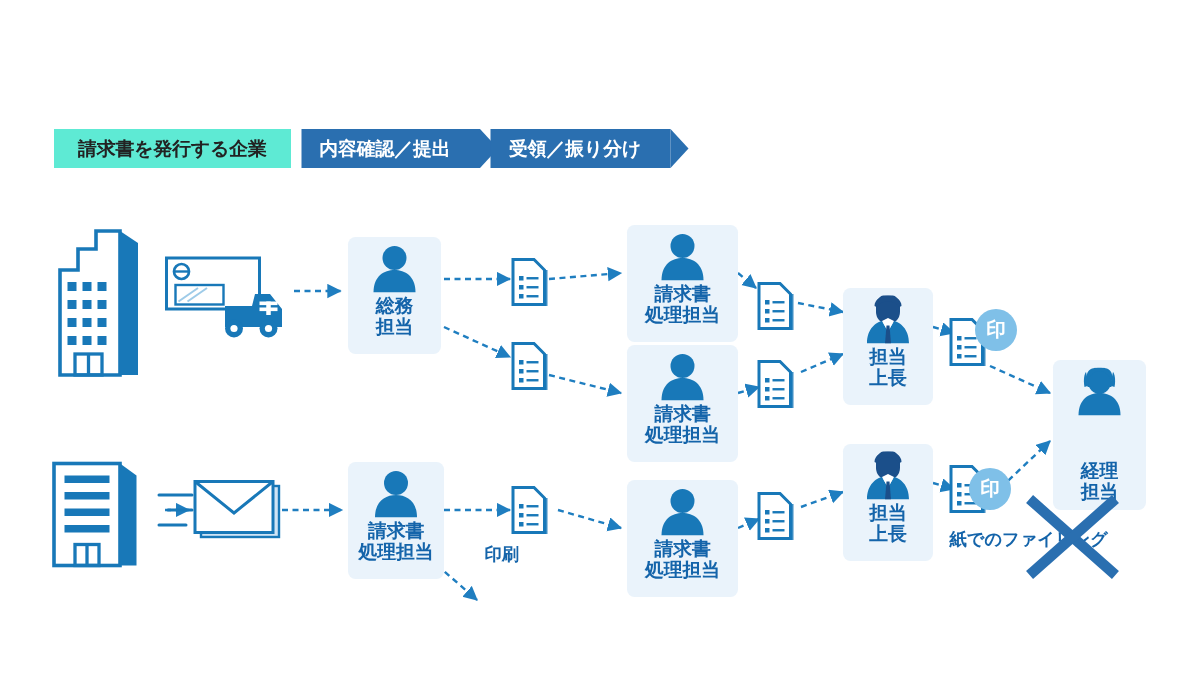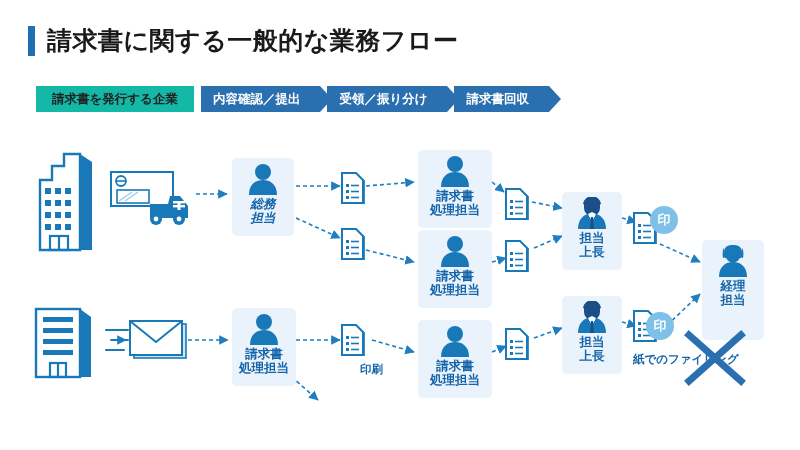--- a/index.html
+++ b/index.html
@@ -13,61 +13,56 @@
   
   #title-row{position:absolute;left:28px;top:24px;display:flex;align-items:center;gap:12px;}
   .title-bar{width:7px;height:30px;background:#1f6fb5;}
   #page-title{font-size:25px;font-weight:bold;color:#1a1a1a;letter-spacing:.5px;white-space:nowrap;}
 
   
   #phase-row{position:absolute;left:36px;top:86px;display:flex;align-items:stretch;gap:7px;height:26px;}
   .phase{position:relative;display:flex;align-items:center;justify-content:center;
     font-size:12.5px;font-weight:bold;color:#ffffff;background:#2a6fb0;
     padding:0 20px 0 12px;white-space:nowrap;}
-  .phase.gray{background:#14b8a6;color:#222;padding:0 16px;}
+  .phase.gray{background:#5eead4;color:#222;padding:0 16px;}
   .phase.chev::after{content:"";position:absolute;right:-12px;top:0;width:0;height:0;
     border-top:13px solid transparent;border-bottom:13px solid transparent;border-left:12px solid #2a6fb0;}
 
   
   .node{position:absolute;}
 
   
   .person-card{position:absolute;background:#eaf3fb;border-radius:5px;
     display:flex;flex-direction:column;align-items:center;justify-content:flex-start;
     padding-top:5px;box-sizing:border-box;}
   .person-card .label{font-size:12.5px;font-weight:bold;color:#1464aa;line-height:1.12;text-align:center;margin-top:2px;}
   .person-card svg{display:block;}
 
   
-  .caption{position:absolute;font-size:11.5px;font-weight:bold;color:#1464aa;white-space:nowrap;text-align:right;}
+  .caption{position:absolute;font-size:11.5px;font-weight:bold;color:#1464aa;white-space:nowrap;text-align:left;}
 
   
   .stamp{position:absolute;width:28px;height:28px;border-radius:50%;background:#7fc0e8;
     display:flex;align-items:center;justify-content:center;color:#ffffff;font-size:13px;font-weight:bold;}
 
   
   #arrows{position:absolute;left:0;top:0;width:800px;height:450px;pointer-events:none;}
 
   .xmark{position:absolute;}
 </style>
 </head>
 <body>
 
 <div id="slide">
 
-  <div id="title-row">
-    <div class="title-bar"></div>
-    <div id="page-title">請求書に関する一般的な業務フロー</div>
-  </div>
 
   <div id="phase-row">
     <div class="phase gray">請求書を発行する企業</div>
     <div class="phase chev">内容確認／提出</div>
     <div class="phase chev">受領／振り分け</div>
-    <div class="phase chev">請求書回収</div>
   </div>
 
   <svg id="arrows" viewBox="0 0 800 450">
     <defs>
       <marker id="ah" markerWidth="7" markerHeight="7" refX="5.5" refY="3" orient="auto">
         <path d="M0,0 L6,3 L0,6 z" fill="#1f7ec0"></path>
       </marker>
       <marker id="ahl" markerWidth="7" markerHeight="7" refX="5.5" refY="3" orient="auto">
         <path d="M0,0 L6,3 L0,6 z" fill="#5aa6d8"></path>
       </marker>
@@ -156,21 +151,21 @@
         <rect x="67.5" y="33" width="3" height="9"></rect>
         <rect x="63" y="37" width="12" height="2.4"></rect>
       </g>
       <circle cx="46" cy="51" r="6" fill="#1878b8"></circle>
         <circle cx="46" cy="51" r="2.4" fill="#ffffff"></circle>
       <circle cx="69" cy="51" r="6" fill="#1878b8"></circle>
         <circle cx="69" cy="51" r="2.4" fill="#ffffff"></circle>
     </svg>
   </div>
 
-  <div class="person-card" style="left:232px;top:158px;width:62px;height:78px;font-style:italic;">
+  <div class="person-card" style="left:232px;top:158px;width:62px;height:78px;">
     <svg width="34" height="32" viewBox="0 0 34 32">
       <circle cx="17" cy="9" r="8" fill="#1878b8"></circle>
       <path d="M3,32 C3,21 10,17 17,17 C24,17 31,21 31,32 Z" fill="#1878b8"></path>
     </svg>
     <div class="label">
       <span>総務</span><br><span>担当</span>
     </div>
   </div>
 
   <div class="node" style="left:340px;top:172px;">
@@ -340,21 +335,21 @@
         </g>
       <g stroke="#1878b8" stroke-width="1.6">
           <line x1="11" y1="13.5" x2="19" y2="13.5"></line>
           <line x1="11" y1="19.5" x2="19" y2="19.5"></line>
           <line x1="11" y1="25.5" x2="19" y2="25.5"></line>
         </g>
     </svg>
   </div>
   <div class="stamp" style="left:646px;top:312px;">印</div>
 
-  <div class="person-card" style="left:702px;top:240px;width:62px;height:100px;">
+  <div class="person-card" style="left:702px;top:240px;width:62px;height:100px;gap:28px;">
     <svg width="36" height="32" viewBox="0 0 36 32">
       <path d="M10,10 C8,2 12,0 18,0 C24,0 28,2 26,10 L26,13 L10,13 Z" fill="#1878b8"></path>
       <circle cx="18" cy="10" r="7.5" fill="#1878b8"></circle>
       <path d="M8,13 C7,8 8,4 9,3 L11,12 Z" fill="#1878b8"></path>
       <path d="M28,13 C29,8 28,4 27,3 L25,12 Z" fill="#1878b8"></path>
       <path d="M4,32 C4,21 11,17 18,17 C25,17 32,21 32,32 Z" fill="#1878b8"></path>
     </svg>
     <div class="label">
       <span>経理</span><br><span>担当</span>
     </div>

